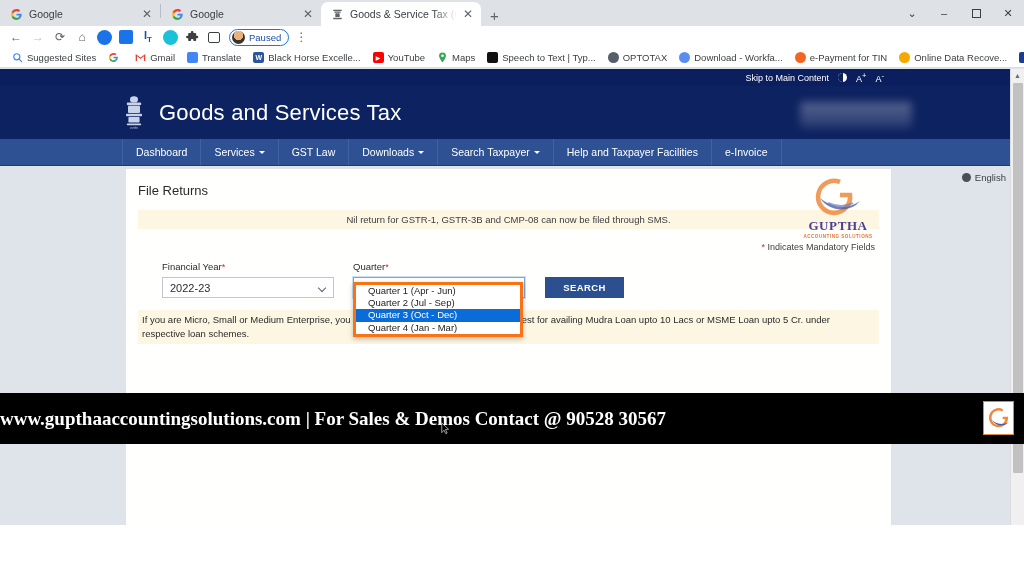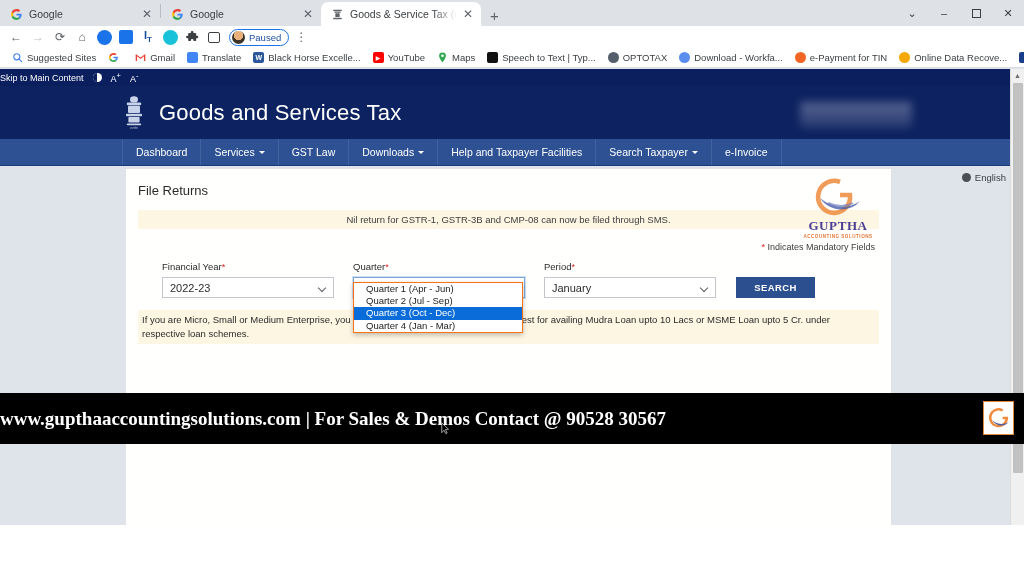--- a/index.html
+++ b/index.html
@@ -74,21 +74,21 @@
   .bm { display: flex; align-items: center; gap: 4px; padding: 0 6px; font-size: 9.5px; color: #3c4043; white-space: nowrap; }
   .bm .bmico { width: 11px; height: 11px; flex: 0 0 auto; border-radius: 2px; }
 
   
   .page {
     position: absolute; top: 69px; left: 0; width: 1024px; height: 456px;
     background: #dfe3ea; overflow: hidden;
   }
   .topbar {
     height: 17px; background: #0b1f5e; display: flex; align-items: center;
-    padding-right: 140px; gap: 9px;
+    justify-content: flex-end; padding-right: 140px; gap: 9px;
   }
   .topbar .tl { font-size: 9px; color: #ffffff; }
   .topbar .ic { font-size: 9px; color: #ffffff; }
   .dot-icon {
     width: 9px; height: 9px; border-radius: 50%; background: #ffffff;
     display: inline-block; position: relative; overflow: hidden;
   }
   .dot-icon::after { content:""; position:absolute; left:0; top:0; width:50%; height:100%; background:#0b1f5e; }
 
   .gst-head {
@@ -161,21 +161,21 @@
     border-right: 1.2px solid #5a5f66; border-bottom: 1.2px solid #5a5f66;
     transform: rotate(45deg);
   }
   .fselect.focused { border: 1px solid #7aa7d9; box-shadow: 0 0 0 1px #cfe0f2; }
   .w-fy { width: 172px; }
   .w-q  { width: 172px; }
   .w-p  { width: 172px; }
 
   .dropdown {
     position: absolute; left: 0; top: 21px; width: 170px;
-    background: #ffffff; border: 1px solid #f97316;
+    background: #ffffff; border: 3px solid #f97316;
     box-shadow: 0 2px 5px rgba(0,0,0,.25); z-index: 40;
   }
   .dd-item {
     height: 12.2px; line-height: 12.2px; font-size: 9.5px; color: #1c1c1c;
     padding-left: 12px; white-space: nowrap;
   }
   .dd-item.sel { background: #0a6cd8; color: #ffffff; }
 
   .searchbtn {
     margin-left: 20px; width: 79px; height: 21px; background: #2b4f8f;
@@ -425,25 +425,25 @@
         <span class="caret"></span>
       </div>
       <div class="navitem">
         <span>GST Law</span>
       </div>
       <div class="navitem">
         <span>Downloads</span>
         <span class="caret"></span>
       </div>
       <div class="navitem">
-        <span>Help and Taxpayer Facilities</span>
-      </div>
-      <div class="navitem">
         <span>Search Taxpayer</span>
         <span class="caret"></span>
+      </div>
+      <div class="navitem">
+        <span>Help and Taxpayer Facilities</span>
       </div>
       <div class="navitem">
         <span>e-Invoice</span>
       </div>
     </div>
 
     <div class="breadrow">
       <span class="crumb-link">Dashboard</span>
       <span class="crumb-sep">›</span>
       <span class="crumb-cur">Returns</span>
@@ -486,29 +486,20 @@
           </div>
 
           <div class="dropdown">
             <div class="dd-item">Quarter 1 (Apr - Jun)</div>
             <div class="dd-item">Quarter 2 (Jul - Sep)</div>
             <div class="dd-item sel">Quarter 3 (Oct - Dec)</div>
             <div class="dd-item">Quarter 4 (Jan - Mar)</div>
           </div>
         </div>
 
-        <div class="fgroup" style="margin-left:19px;">
-          <span class="flabel">
-            <span>Period</span><span class="star">*</span>
-          </span>
-          <div class="fselect w-p">
-            <span>January</span>
-            <span class="chev"></span>
-          </div>
-        </div>
 
         <div class="searchbtn">SEARCH</div>
       </div>
 
       <div class="msme">If you are Micro, Small or Medium Enterprise, you can claim subvention of 2% of your interest for availing Mudra Loan upto 10 Lacs or MSME Loan upto 5 Cr. under respective loan schemes.</div>
 
       <div class="watermark">
         <svg width="80" height="44" viewBox="0 0 80 44">
           <path d="M42 8 A16 16 0 1 0 52 21 L42 21" fill="none" stroke="#ef8a3c" stroke-width="4.6" opacity="0.85"></path>
           <path d="M22 24 C34 34, 50 36, 62 27 L58 31 C46 39, 30 36, 22 24 Z" fill="#4b5fa8" opacity="0.8"></path>

